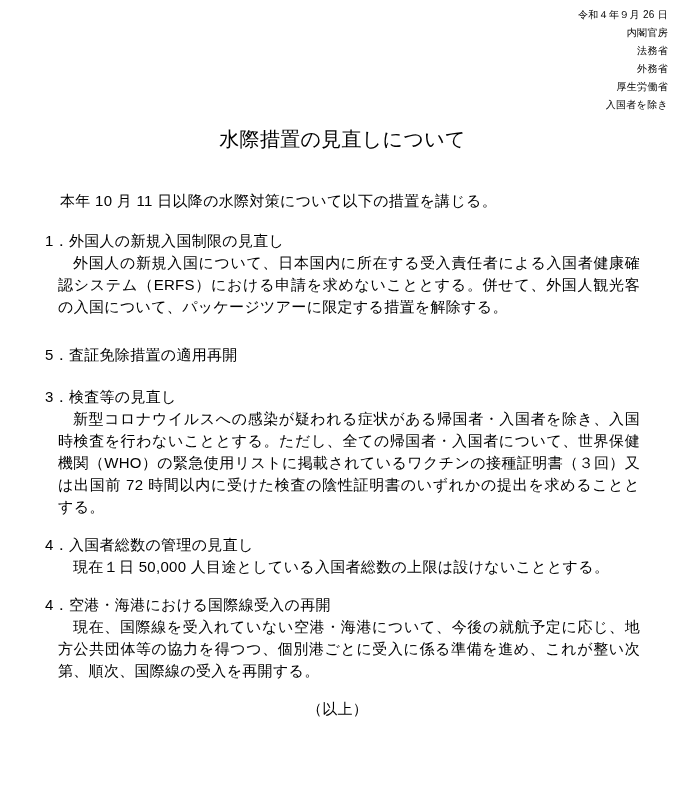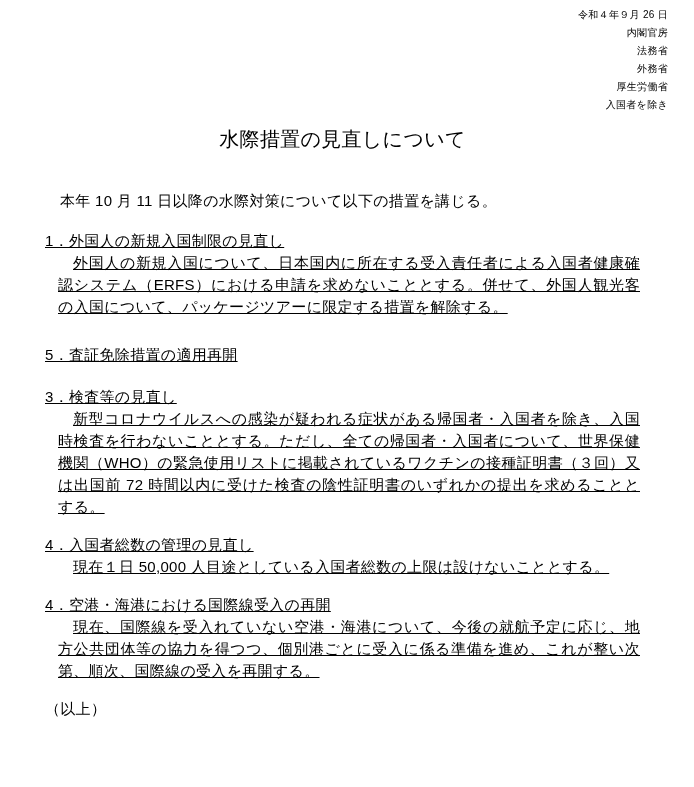--- a/index.html
+++ b/index.html
@@ -35,36 +35,36 @@
   .doc-title {
     text-align: center;
     font-size: 20px;
     line-height: 22px;
     margin-top: 14px;
   }
   .intro {
     margin: 40px 0 0 0;
     text-indent: 1em;
   }
-  .section { margin: 0; text-decoration: underline; }
+  .section { margin: 0; }
   .sec1 { margin-top: 18px; }
   .sec2 { margin-top: 26px; }
   .sec3 { margin-top: 20px; }
   .sec4 { margin-top: 16px; }
   .sec5 { margin-top: 16px; }
   .sec-heading {
     margin: 0;
   }
   .sec-body {
     margin: 0 0 0 13px;
     text-indent: 1em;
     text-align: justify;
   }
   .closing {
-    text-align: left;
+    text-align: center;
     margin: 16px 10px 0 0;
   }
 </style>
 </head>
 <body>
 
 <div class="page">
 
   <div class="header-block">
     <div class="header-line">令和４年９月 26 日</div>

